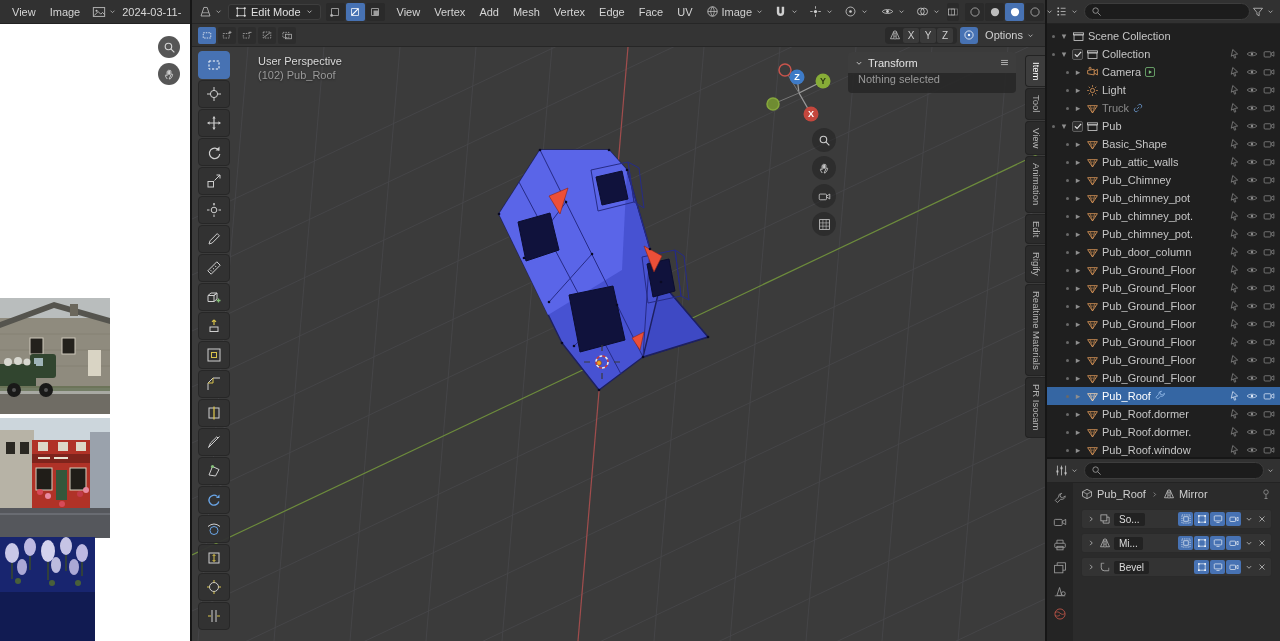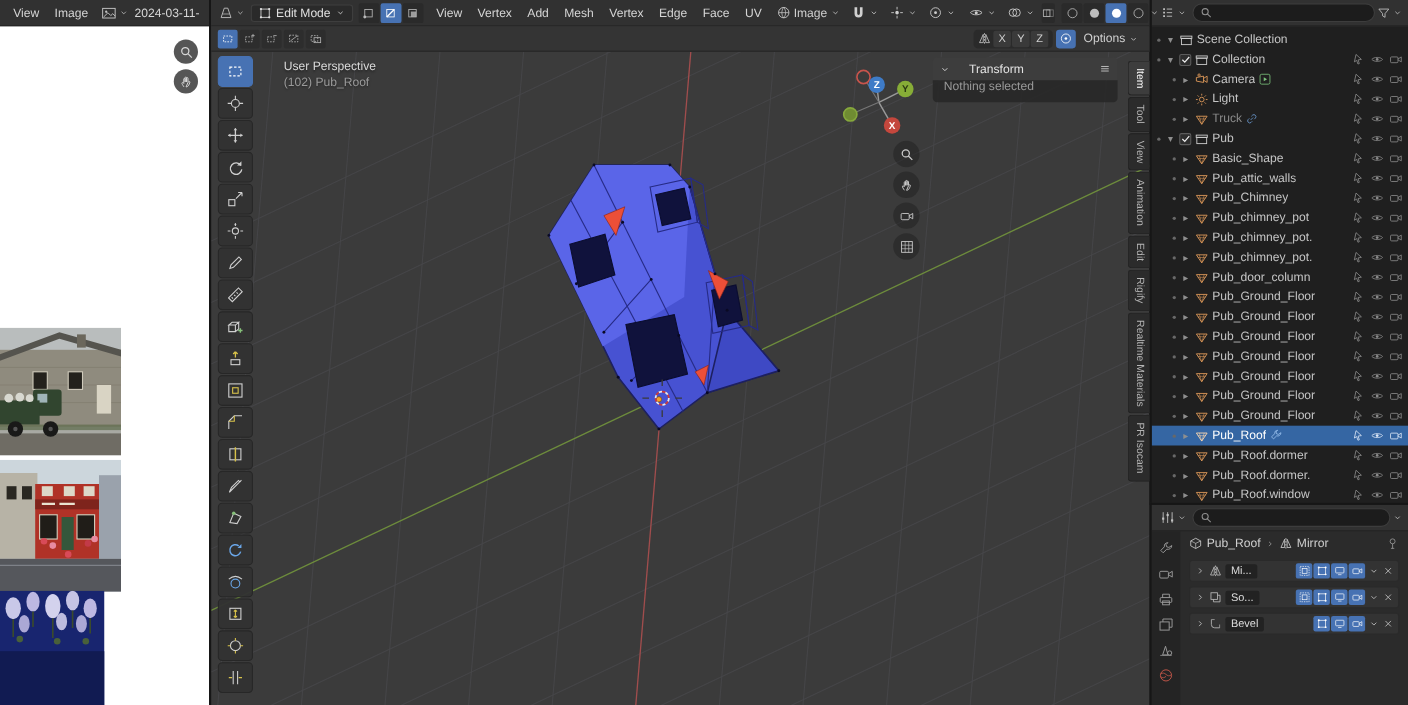--- a/index.html
+++ b/index.html
@@ -41,21 +41,21 @@
 .axbtn{width:16px;height:15px;background:#3a3a3a;border:none;border-radius:2px;color:#cfcfcf;font-size:10px;padding:0}
 .bluebtn{width:18px;height:17px;background:var(--accent);border:none;border-radius:3px;color:#fff;display:flex;align-items:center;justify-content:center;padding:0}
 .vp-canvas{position:absolute;left:0;top:47px;right:0;bottom:0;overflow:hidden}
 .scene{position:absolute;left:0;top:0}
 .vp-text{position:absolute;left:66px;top:54px;line-height:14px;color:#dadada;text-shadow:0 1px 2px rgba(0,0,0,.4);z-index:3}
 .toolbar{position:absolute;left:6px;top:51px;width:34px;display:flex;flex-direction:column;gap:1px;z-index:4}
 .toolbtn{width:32px;height:28px;background:rgba(49,49,49,.95);border:1px solid #272727;border-radius:4px;display:flex;align-items:center;justify-content:center;color:#cfcfcf;padding:0}
 .toolbtn.active{background:var(--accent);color:#fff;border-color:var(--accent)}
 .navbtn{position:absolute;left:620px;width:24px;height:24px;border-radius:50%;background:rgba(28,28,28,.45);display:flex;align-items:center;justify-content:center;color:#cccccc;z-index:4}
 .np{position:absolute;left:656px;top:52px;width:168px;z-index:4}
-.phead{height:21px;background:#3d3d3d;border-radius:4px;display:flex;align-items:center;gap:17px;padding:0 6px;color:#e2e2e2}
+.phead{height:21px;background:#3d3d3d;border-radius:4px;display:flex;align-items:center;gap:4px;padding:0 6px;color:#e2e2e2}
 .phead.open{border-radius:4px 4px 0 0}
 .pbody{height:20px;background:rgba(40,40,40,.92);border-radius:0 0 4px 4px;display:flex;align-items:flex-start;padding:0 10px;color:#999;margin-bottom:3px}
 .mlauto{margin-left:auto}
 .vtabs{position:absolute;right:0;top:55px;width:20px;display:flex;flex-direction:column;gap:1px;z-index:4}
 .vtab{writing-mode:vertical-rl;font-size:9.5px;color:#b5b5b5;background:#2b2b2b;border:1px solid #232323;border-right:none;border-radius:4px 0 0 4px;padding:6px 3px;white-space:nowrap}
 .vtab.active{background:#3d3d3d;color:#fff}
 
 .outliner{left:1045px;top:0;width:235px;height:457px;background:#1f1f1f;border-left:2px solid #161616;overflow:hidden}
 .sfield{flex:1;height:17px;background:#1c1c1c;border:1px solid #3d3d3d;border-radius:9px;display:flex;align-items:center;gap:3px;padding:0 6px;color:#8f8f8f}
 .sfield input{flex:1;min-width:0;background:transparent;border:none;outline:none;color:#ddd;font-size:10px}
@@ -1751,25 +1751,25 @@
     <div>
 
         <div class="mod-row">
           <span class="ic s10 rotr">
             <svg viewBox="0 0 16 16">
               <path d="M4.5 6.5 8 10l3.5-3.5" fill="none" stroke="currentColor" stroke-width="1.3"></path>
             </svg>
           </span>
           <span class="ic s12">
             <svg viewBox="0 0 16 16">
-              <path d="M6.5 3 2 13h4.5ZM9.5 3 14 13H9.5Z" fill="none" stroke="currentColor"></path>
-              <path d="M8 1.5v13" stroke="currentColor" stroke-dasharray="2 1.6"></path>
-            </svg>
-          </span>
-          <span class="mod-name">Mi...</span>
+              <rect x="2.5" y="2.5" width="8" height="8" fill="none" stroke="currentColor"></rect>
+              <path d="M10.5 5.5h3v8h-8v-3" fill="none" stroke="currentColor"></path>
+            </svg>
+          </span>
+          <span class="mod-name">So...</span>
           <span class="mod-toggles">
             <span class="tgl">
               <span class="ic s10">
                 <svg viewBox="0 0 16 16">
                   <rect x="4.5" y="4.5" width="7" height="7" fill="none" stroke="currentColor"></rect>
                   <rect x="1.5" y="1.5" width="13" height="13" fill="none" stroke="currentColor" stroke-dasharray="2 1.5"></rect>
                 </svg>
               </span>
             </span>
             <span class="tgl">
@@ -1813,25 +1813,25 @@
         </div>
 
         <div class="mod-row">
           <span class="ic s10 rotr">
             <svg viewBox="0 0 16 16">
               <path d="M4.5 6.5 8 10l3.5-3.5" fill="none" stroke="currentColor" stroke-width="1.3"></path>
             </svg>
           </span>
           <span class="ic s12">
             <svg viewBox="0 0 16 16">
-              <rect x="2.5" y="2.5" width="8" height="8" fill="none" stroke="currentColor"></rect>
-              <path d="M10.5 5.5h3v8h-8v-3" fill="none" stroke="currentColor"></path>
-            </svg>
-          </span>
-          <span class="mod-name">So...</span>
+              <path d="M6.5 3 2 13h4.5ZM9.5 3 14 13H9.5Z" fill="none" stroke="currentColor"></path>
+              <path d="M8 1.5v13" stroke="currentColor" stroke-dasharray="2 1.6"></path>
+            </svg>
+          </span>
+          <span class="mod-name">Mi...</span>
           <span class="mod-toggles">
             <span class="tgl">
               <span class="ic s10">
                 <svg viewBox="0 0 16 16">
                   <rect x="4.5" y="4.5" width="7" height="7" fill="none" stroke="currentColor"></rect>
                   <rect x="1.5" y="1.5" width="13" height="13" fill="none" stroke="currentColor" stroke-dasharray="2 1.5"></rect>
                 </svg>
               </span>
             </span>
             <span class="tgl">

